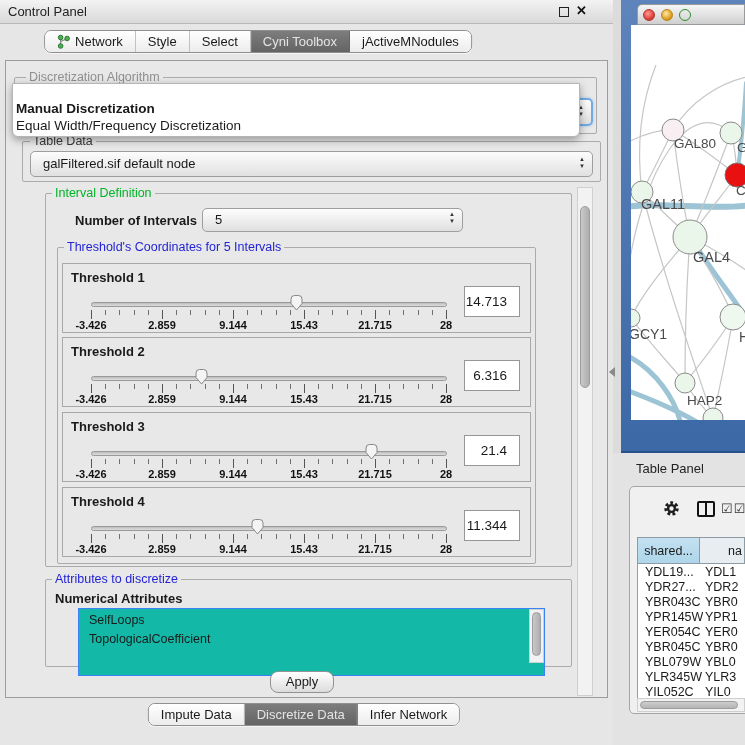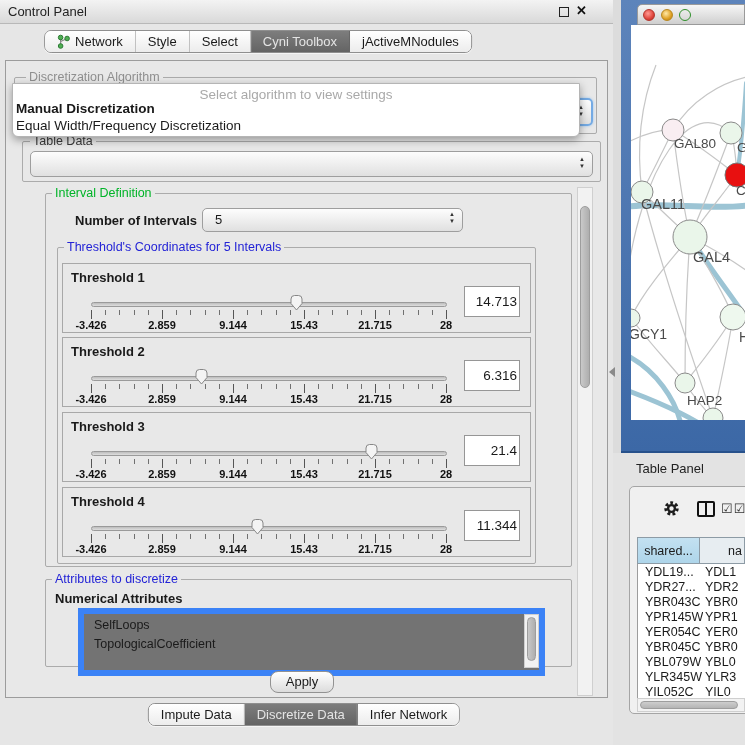--- a/index.html
+++ b/index.html
@@ -53,31 +53,31 @@
   .track { position:absolute; left:28px; top:38px; width:356px; height:5px;
     background:linear-gradient(#bdbdbd,#dedede); border:1px solid #9a9a9a; border-radius:3px; }
   .ticks { position:absolute; left:28px; top:46px; width:356px; height:5px;
     background:repeating-linear-gradient(to right,#707070 0,#707070 1px,transparent 1px,transparent 14.2px); }
   .majortick { position:absolute; top:46px; width:1px; height:9px; background:#555; }
   .ticklabel { position:absolute; top:55px; font-size:11px; font-weight:600;
     transform:translateX(-50%); color:#111; white-space:nowrap; }
   .handle { position:absolute; top:30px; width:15px; height:17px; }
   .valbox { position:absolute; left:401px; top:22px; width:56px; height:31px;
     background:#fff; border:1px solid #969696; font-size:13.5px; text-align:right;
-    line-height:29px; padding-right:2px; }
+    line-height:29px; padding-right:12px; }
 
   
   .vtrack { background:#f2f2f2; border:1px solid #cfcfcf; }
   .vthumb { position:absolute; background:linear-gradient(90deg,#c9c9c9,#aeaeae);
     border:1px solid #9d9d9d; border-radius:6px; }
   .hthumb { position:absolute; background:linear-gradient(#cdcdcd,#b4b4b4);
     border:1px solid #9d9d9d; border-radius:6px; }
 
-  .listbox { left:78px; top:608px; width:467px; height:68px; background:#737373;
-    border:6px solid #3b82f6; overflow:hidden; }
+  .listbox { left:78px; top:608px; width:467px; height:68px; background:#14b8a6;
+    border:1px solid #3b82f6; overflow:hidden; }
   .listbox .li { position:absolute; left:10px; font-size:12.5px; line-height:19px; }
 
   .applybtn { left:270px; top:671px; width:64px; height:22px;
     background:linear-gradient(#ffffff,#dcdcdc); border:1px solid #929292;
     border-radius:8px; font-size:13px; text-align:center; line-height:20px; }
 
   
   .rightgap { left:613px; top:0; width:8px; height:745px; background:#dcdcdc; }
   .desktop { left:621px; top:0; width:124px; height:453px;
     background:linear-gradient(#5d84bb,#3c68a6); border-bottom:2px solid #27518b; }
@@ -144,28 +144,28 @@
 
   <div class="abs cp-body"></div>
 
   <div class="abs gborder" style="left:14px; top:77px; width:583px; height:57px;"></div>
   <span class="grouptitle" style="left:26px; top:70px; color:#8f8f8f;">Discretization Algorithm</span>
   <div class="combo" style="left:30px; top:98px; width:563px; height:28px; border:2px solid #74aae4; box-shadow:0 0 3px #9cc4ec;">
     <span class="stepper">▲<br>▼</span>
   </div>
 
   <div class="abs popup">
-    <div class="prompt">Select algorithm to view settings</div>
     <div class="opt" style="top:17px; font-weight:bold;">Manual Discretization</div>
     <div class="opt" style="top:34px;text-align:center;">Equal Width/Frequency Discretization</div>
   </div>
 
   <div class="abs gborder" style="left:22px; top:141px; width:579px; height:41px;"></div>
   <span class="grouptitle" style="left:30px; top:134px; color:#3a3a3a;">Table Data</span>
   <div class="combo" style="left:30px; top:151px; width:563px; height:26px;">
+    <span class="val">galFiltered.sif default node</span>
     <span class="stepper">▲<br>▼</span>
   </div>
 
   <div class="abs vtrack" style="left:577px; top:187px; width:16px; height:509px;">
     <div class="vthumb" style="left:2px; top:18px; width:10px; height:182px;"></div>
   </div>
 
   <div class="abs gborder" style="left:45px; top:193px; width:527px; height:374px;"></div>
   <span class="grouptitle" style="left:52px; top:186px; color:#00b428;">Interval Definition</span>
 

